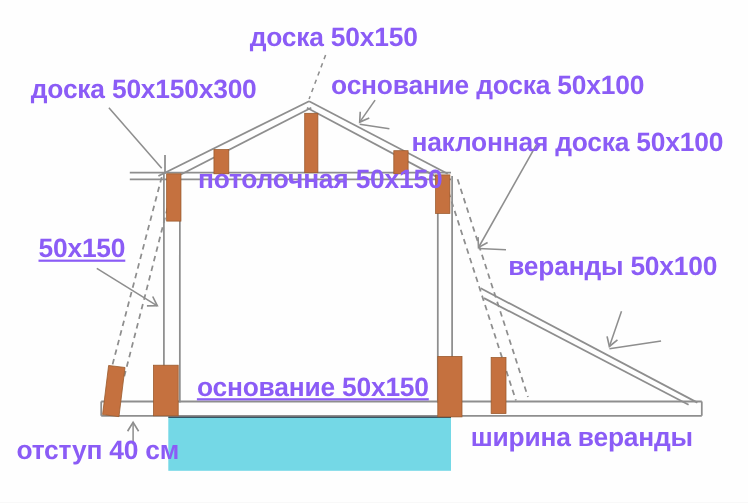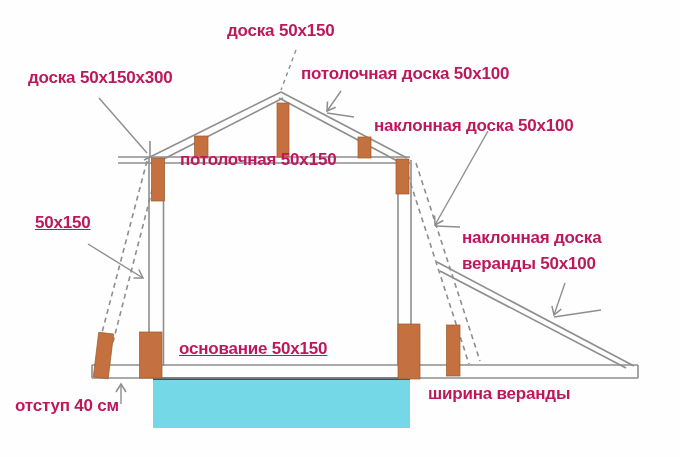--- a/index.html
+++ b/index.html
@@ -2,21 +2,21 @@
 <html><head>
 <meta charset="utf-8">
 <style>
   html,body{margin:0;padding:0;background:#f2f2f2;}
   #stage{
     position:relative;width:680px;height:457px;background:#fefefe;
     overflow:hidden;font-family:"Liberation Sans","DejaVu Sans",sans-serif;
   }
   #stage svg{position:absolute;left:0;top:0;}
   .lbl{
-    position:absolute;color:#be185d;font-size:17px;font-weight:700;
+    position:absolute;color:#8b5cf6;font-size:24px;font-weight:700;
     letter-spacing:-0.2px;white-space:nowrap;line-height:1.2;
   }
   .lbl2{line-height:1.5;}
   
   #lbl-board-top     {left:227px; top:21px;}
   #lbl-board-left    {left:28px;  top:68px;}
   #lbl-ridge-board   {left:301px; top:64px;}
   #lbl-inclined-board{left:374px; top:116px;}
   #lbl-ceiling-board {left:180px; top:150px;}
   #lbl-side-board    {left:35px;  top:213px;text-decoration:underline;}
@@ -91,24 +91,23 @@
       <line x1="435" y1="226" x2="460" y2="227"></line>
       <line x1="88" y1="244" x2="143" y2="278" marker-end="url(#arr)"></line>
       <line x1="565" y1="283" x2="554" y2="315" marker-end="url(#arr)"></line>
       <line x1="554" y1="317" x2="601" y2="310"></line>
       <line x1="121" y1="404" x2="121" y2="384" marker-end="url(#arr)"></line>
     </g>
   </svg>
 
   <div class="lbl" id="lbl-board-top">доска 50x150</div>
   <div class="lbl" id="lbl-board-left">доска 50x150x300</div>
-  <div class="lbl" id="lbl-ridge-board">потолочная доска 50x100</div>
+  <div class="lbl" id="lbl-ridge-board">основание доска 50x100</div>
   <div class="lbl" id="lbl-inclined-board">наклонная доска 50x100</div>
   <div class="lbl" id="lbl-ceiling-board">потолочная 50x150</div>
   <div class="lbl" id="lbl-side-board">50x150</div>
   <div class="lbl lbl2" id="lbl-veranda-board">
-    <div>наклонная доска</div>
     <div>веранды 50x100</div>
   </div>
   <div class="lbl" id="lbl-base-board">основание 50x150</div>
   <div class="lbl" id="lbl-offset">отступ 40 см</div>
   <div class="lbl" id="lbl-veranda-width">ширина веранды</div>
 </div>
 
 </body></html>

